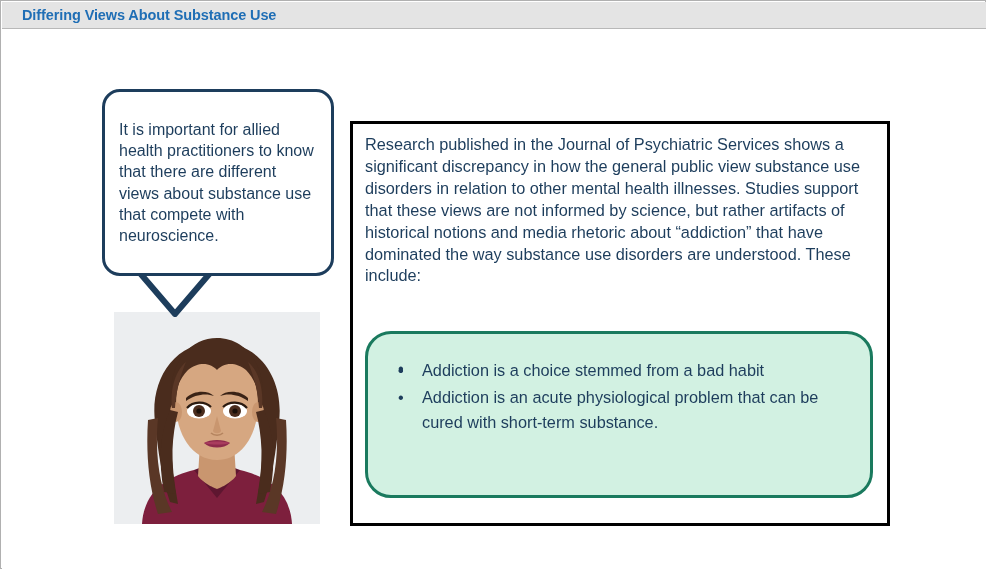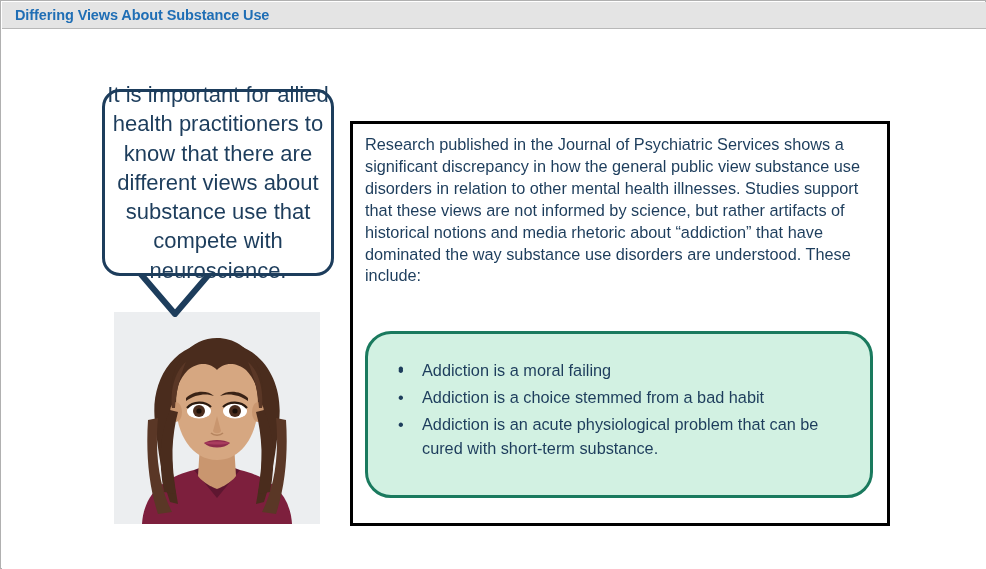--- a/index.html
+++ b/index.html
@@ -12,21 +12,21 @@
     position:absolute;left:0;top:0;width:986px;height:569px;
     box-sizing:border-box;
     border:1px solid #b0b0b0;
     background:#ffffff;
   }
   .title-bar{
     position:absolute;left:1px;top:1px;width:984px;height:27px;
     box-sizing:border-box;
     background:#e4e4e4;
     border-bottom:1px solid #b8b8b8;
-    display:flex;align-items:center;
+    display:flex;align-items:center;padding-left:7px;
   }
   .title-text{
     margin-left:13px;
     color:#1f6eb5;
     font-size:14.5px;
     font-weight:bold;
     letter-spacing:-0.1px;
     white-space:nowrap;
   }
   .canvas{
@@ -42,24 +42,23 @@
     position:absolute;left:0;top:0;width:232px;height:187px;
     box-sizing:border-box;
     background:#ffffff;
     border:3px solid #1d3d5c;
     border-radius:18px;
     display:flex;align-items:center;justify-content:center;
     z-index:2;
   }
   .bubble-text{
     color:#1d3d5c;
-    font-size:22px;
+    font-size:16px;
     line-height:1.33;
-    text-align:center;
-    padding:0 0;
+    padding:0 14px;
   }
   .bubble-tail{
     position:absolute;left:34px;top:180px;width:78px;height:48px;z-index:1;
   }
 
   
   .avatar-box{
     position:absolute;left:112px;top:283px;width:206px;height:212px;
     background:#eceef0;
     overflow:hidden;
@@ -173,21 +172,21 @@
         <path d="M90 131 C96 129 110 129 116 131 C110 133 96 133 90 131 Z" fill="#a93c5e"></path>
       </svg>
     </div>
 
     <div class="panel">
       <p class="panel-para"><span>Research published in the </span><span class="jrnl">Journal of Psychiatric Services</span><span> shows a significant discrepancy in how the general public view substance use disorders in relation to other mental health illnesses. Studies support that these views are not informed by science, but rather artifacts of historical notions and media rhetoric about “addiction” that have dominated the way substance use disorders are understood. These include:</span></p>
 
       <div class="green-box">
         <ul class="bullets">
           <li><span class="dot">•</span></li>
-          <li><span class="dot">•</span><span>Addiction is a moral failing</span></li>
+          <li><span class="dot">•</span></li>
           <li><span class="dot">•</span><span>Addiction is a choice stemmed from a bad habit</span></li>
           <li><span class="dot">•</span><span>Addiction is an acute physiological problem that can be cured with short-term substance.</span></li>
         </ul>
       </div>
     </div>
 
   </div>
 </div>
 
 </body></html>

